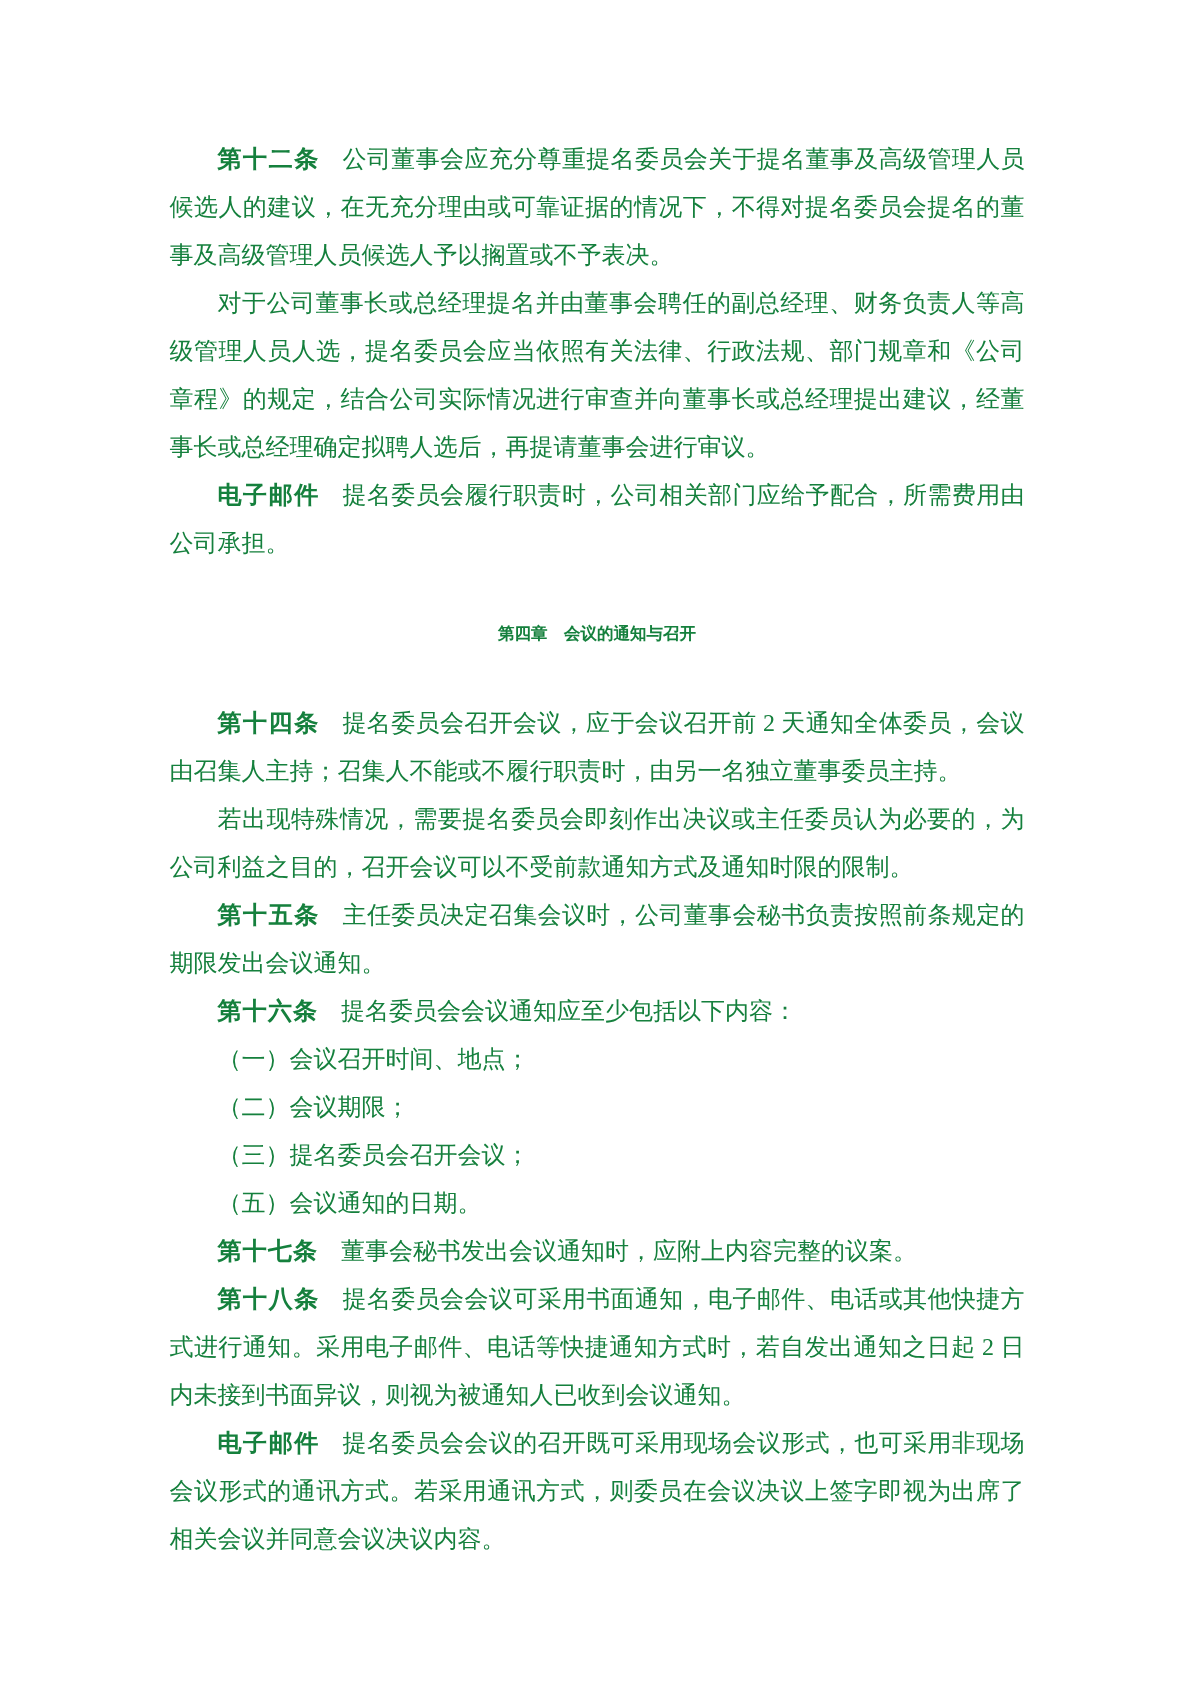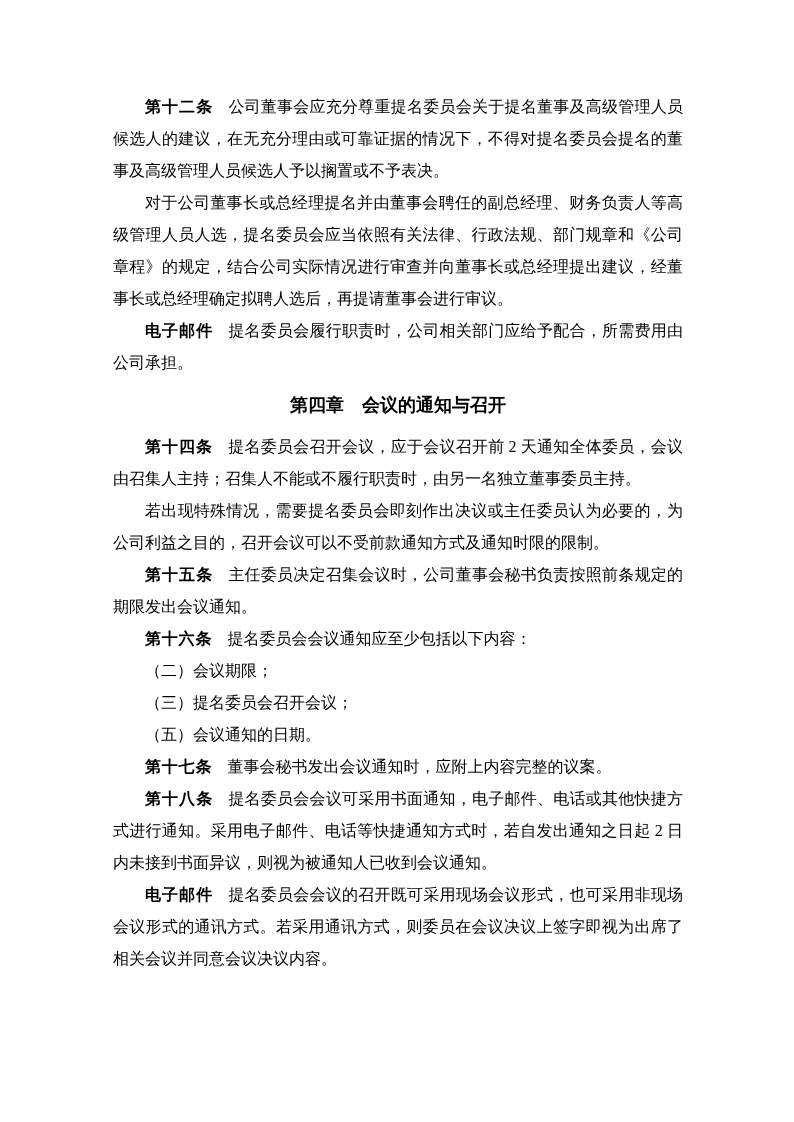--- a/index.html
+++ b/index.html
@@ -11,44 +11,44 @@
     position: relative;
     width: 794px;
     height: 1122px;
     margin: 0 auto;
     background: #ffffff;
     box-sizing: border-box;
     padding: 91px 111px 0 113px;
     font-family: "Liberation Serif", "DejaVu Serif", serif;
     font-size: 16px;
     line-height: 32px;
-    color: #000000;
+    color: #15803d;
     overflow: hidden;
   }
   .para {
     margin: 0;
     text-align: justify;
     text-justify: inter-ideograph;
     text-indent: 2em;
     word-break: break-all;
   }
   .para.list {
     text-align: left;
   }
   .art-num {
     font-weight: bold;
     margin-right: 0.95em;
     letter-spacing: 0.05em;
   }
   .chapter-heading {
-    margin: 10px 0;
+    margin: 28px 0;
     text-align: center;
     text-indent: 0;
     font-weight: bold;
-    font-size: 18px;
+    font-size: 11px;
     line-height: 32px;
   }
 </style>
 </head>
 <body>
 
 <div class="page">
 
   <p class="para article"><span class="art-num">第十二条</span><span>公司董事会应充分尊重提名委员会关于提名董事及高级管理人员候选人的建议，在无充分理由或可靠证据的情况下，不得对提名委员会提名的董事及高级管理人员候选人予以搁置或不予表决。</span></p>
 
@@ -59,20 +59,21 @@
   <h2 class="chapter-heading">第四章　会议的通知与召开</h2>
 
   <p class="para article"><span class="art-num">第十四条</span><span>提名委员会召开会议，应于会议召开前 2 天通知全体委员，会议由召集人主持；召集人不能或不履行职责时，由另一名独立董事委员主持。</span></p>
 
   <p class="para"><span>若出现特殊情况，需要提名委员会即刻作出决议或主任委员认为必要的，为公司利益之目的，召开会议可以不受前款通知方式及通知时限的限制。</span></p>
 
   <p class="para article"><span class="art-num">第十五条</span><span>主任委员决定召集会议时，公司董事会秘书负责按照前条规定的期限发出会议通知。</span></p>
 
   <p class="para article"><span class="art-num">第十六条</span><span>提名委员会会议通知应至少包括以下内容：</span></p>
 
+  <p class="para list"><span>（一）会议召开时间、地点；</span></p>
 
   <p class="para list"><span>（二）会议期限；</span></p>
 
   <p class="para list"><span>（三）提名委员会召开会议；</span></p>
 
 
   <p class="para list"><span>（五）会议通知的日期。</span></p>
 
   <p class="para article"><span class="art-num">第十七条</span><span>董事会秘书发出会议通知时，应附上内容完整的议案。</span></p>
 

